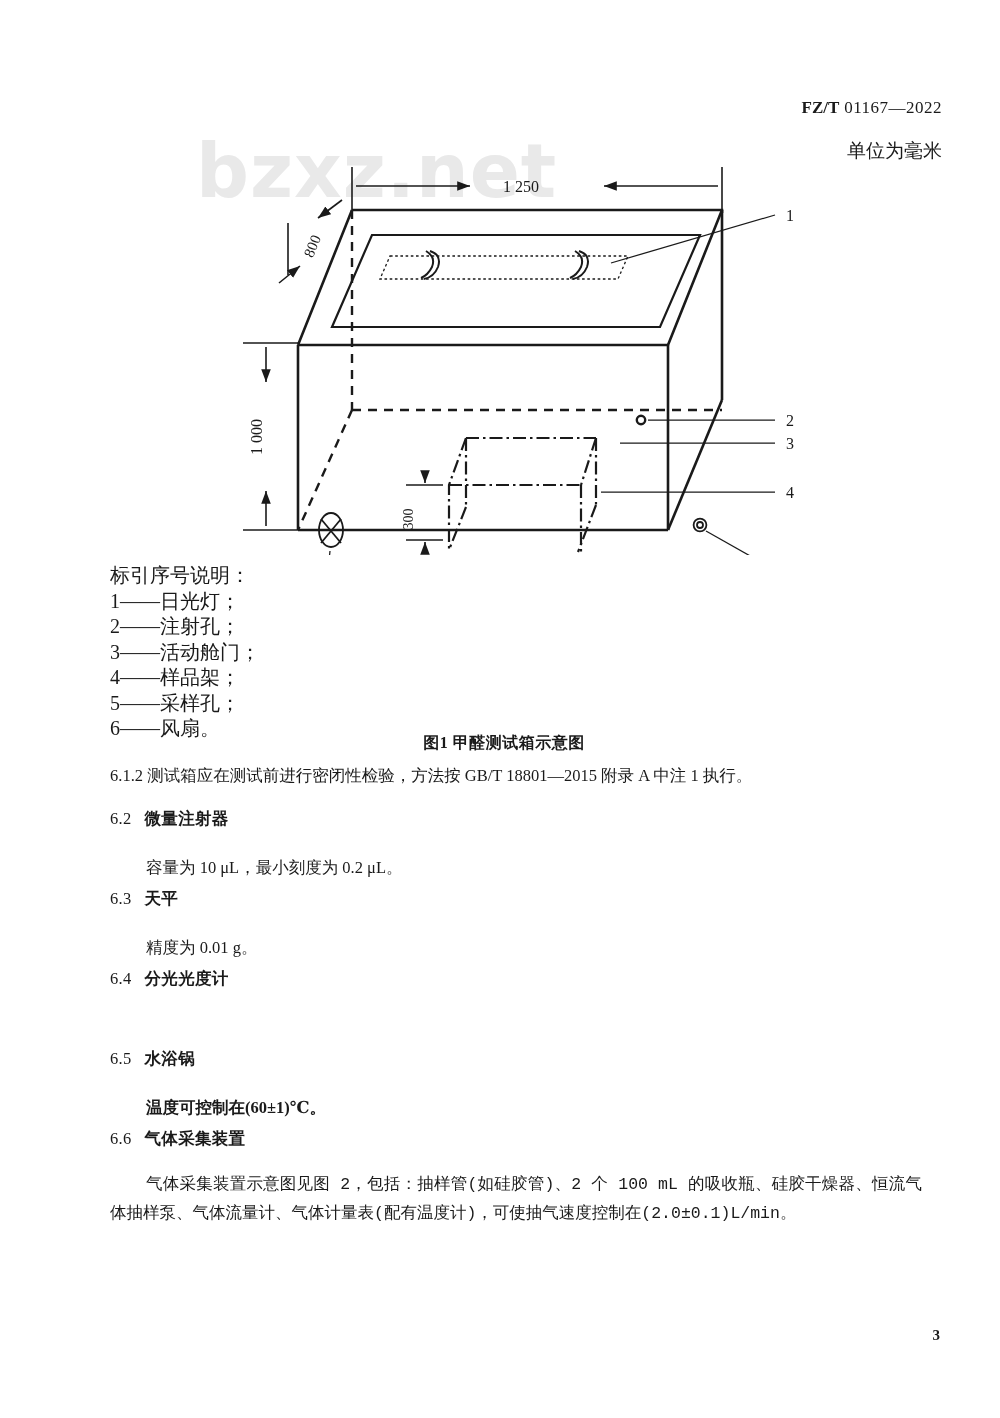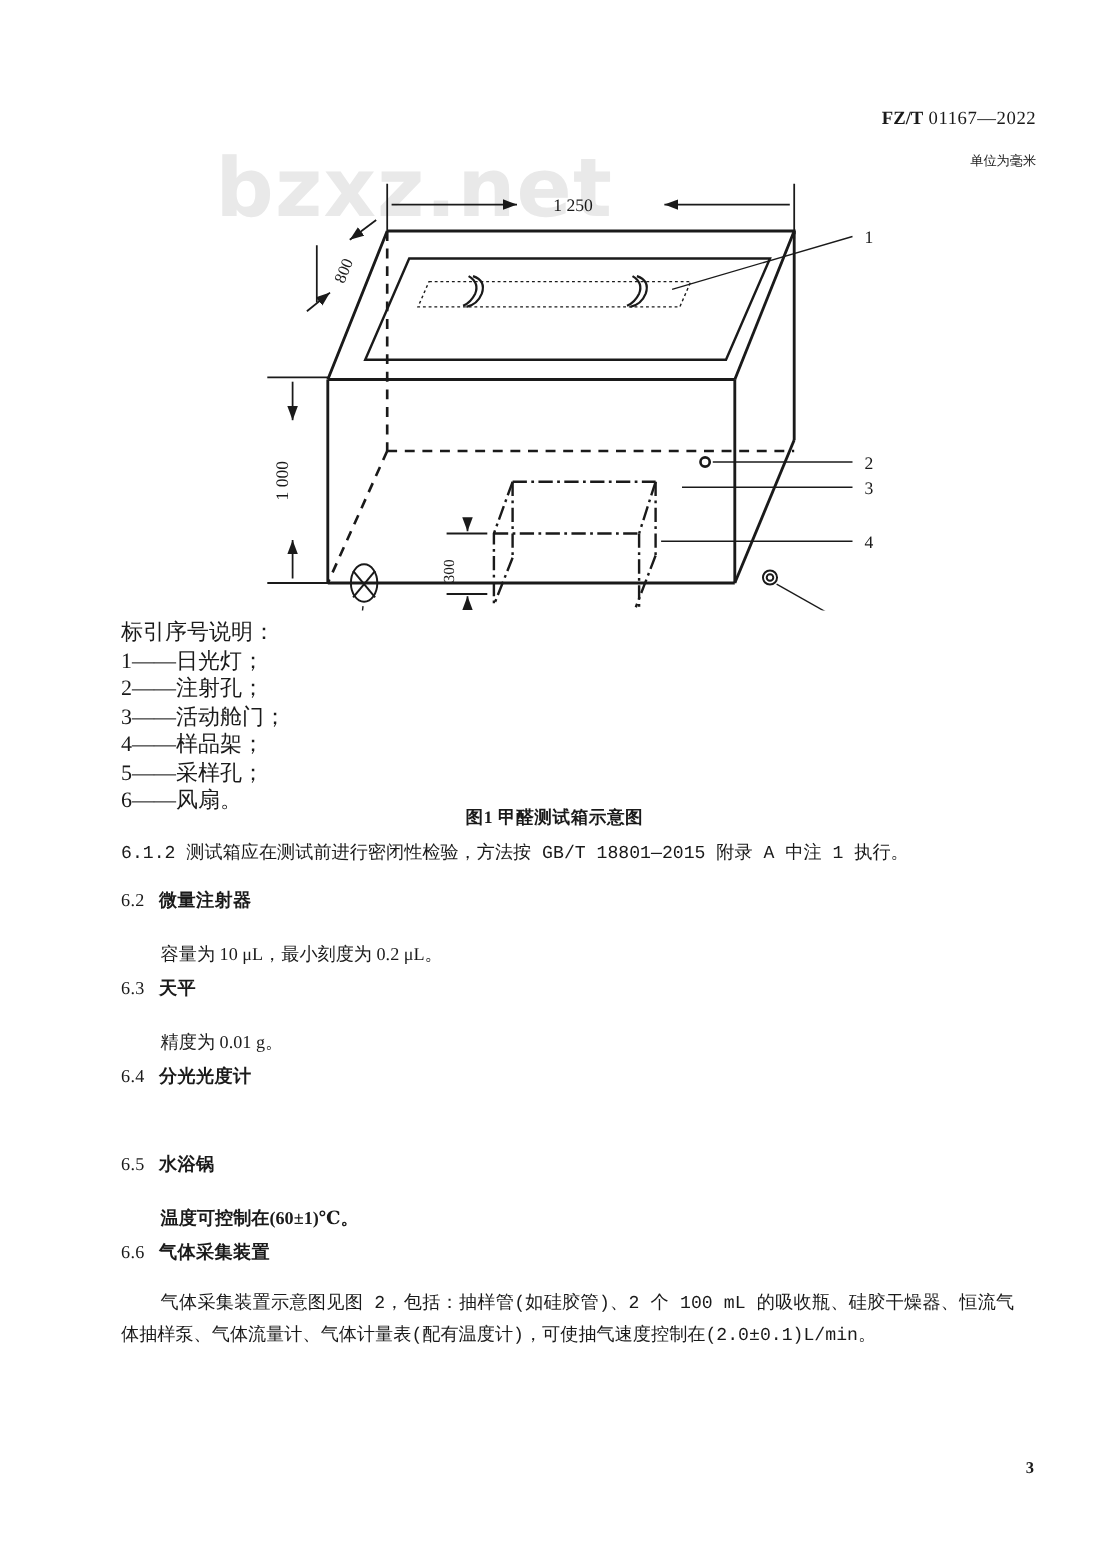--- a/index.html
+++ b/index.html
@@ -42,21 +42,21 @@
     font-family: "Liberation Serif", serif;
     font-size: 17px;
     letter-spacing: 0.5px;
     white-space: nowrap;
   }
   #std-code b { font-weight: bold; letter-spacing: 0px; }
   #unit-note {
     position: absolute;
     right: 58px;
     top: 138px;
-    font-size: 12px;
+    font-size: 19px;
     white-space: nowrap;
   }
 
   
   #figure {
     position: absolute;
     left: 0;
     top: 155px;
     width: 920px;
     height: 400px;
@@ -278,21 +278,21 @@
     <div class="lg-row">1——日光灯；</div>
     <div class="lg-row">2——注射孔；</div>
     <div class="lg-row">3——活动舱门；</div>
     <div class="lg-row">4——样品架；</div>
     <div class="lg-row">5——采样孔；</div>
     <div class="lg-row">6——风扇。</div>
   </div>
 
   <div id="fig-caption">图1   甲醛测试箱示意图</div>
 
-  <div class="clause-line" style="top:763px;font-family:Liberation Mono, monospace;">6.1.2   测试箱应在测试前进行密闭性检验，方法按 GB/T 18801—2015 附录 A 中注 1 执行。</div>
+  <div class="clause-line" style="top:763px;">6.1.2   测试箱应在测试前进行密闭性检验，方法按 GB/T 18801—2015 附录 A 中注 1 执行。</div>
 
   <div class="clause-head" style="top:808px;">
     <span class="cnum num">6.2</span><span>微量注射器</span>
   </div>
   <div class="clause-body" style="top:855px;">容量为 10 μL，最小刻度为 0.2 μL。</div>
 
   <div class="clause-head" style="top:888px;">
     <span class="cnum num">6.3</span><span>天平</span>
   </div>
   <div class="clause-body" style="top:935px;">精度为 0.01 g。</div>

